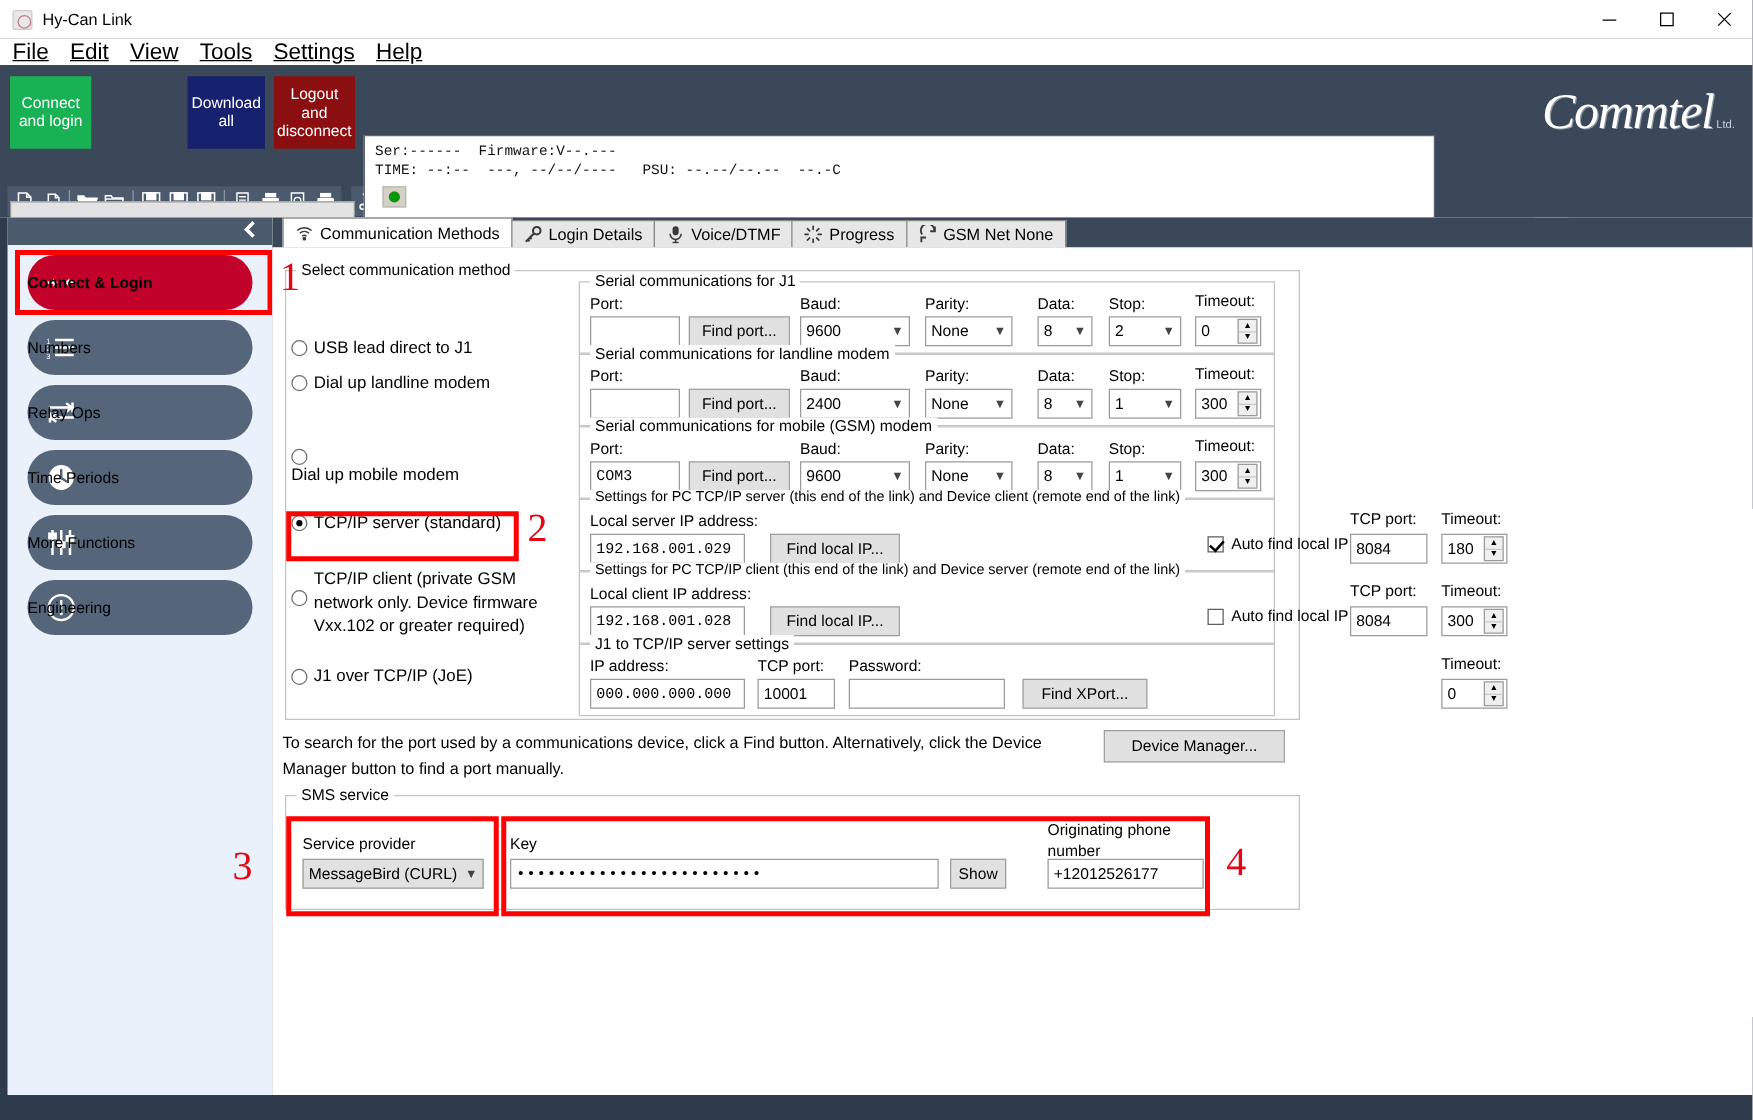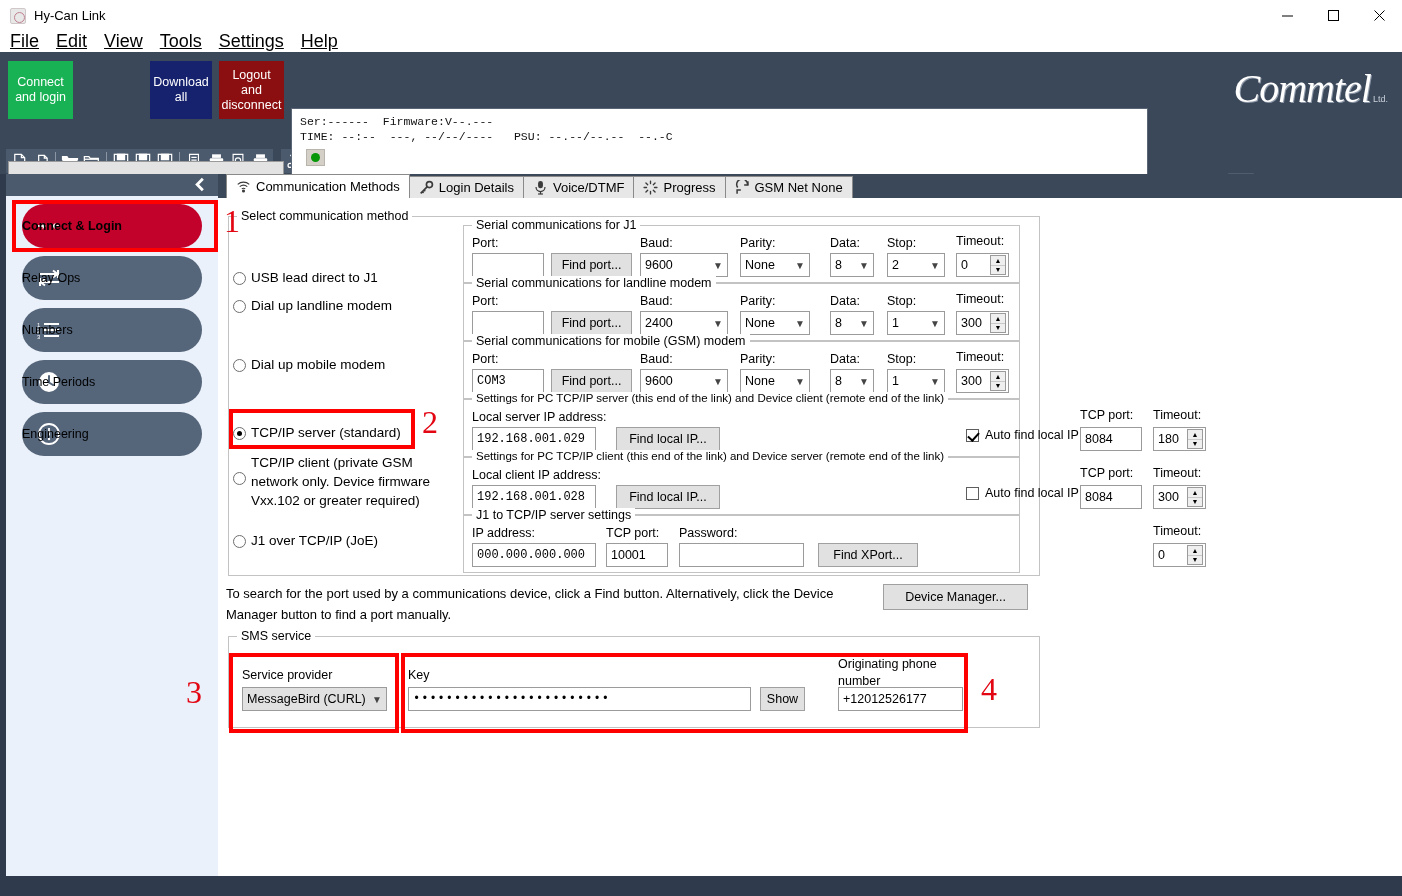--- a/index.html
+++ b/index.html
@@ -583,50 +583,63 @@
             <line x1="1" y1="7" x2="9" y2="7"></line>
               <path d="M6 3.5L10 7l-4 3.5" fill="currentColor" stroke="none"></path>
             <line x1="25" y1="7" x2="17" y2="7"></line>
               <path d="M20 3.5L16 7l4 3.5" fill="currentColor" stroke="none"></path>
           </svg>
         </span>
         <span class="lbl">Connect &amp; Login</span>
       </div>
       <div class="side-btn">
         <span class="sico">
-          <svg width="24" height="18" viewBox="0 0 24 18" fill="none" stroke="currentColor" stroke-width="2">
-              <path d="M2 5h18M16 1.5L20.5 5 16 8.5"></path>
-              <path d="M22 13H4M8 9.5L3.5 13 8 16.5"></path>
-              <line x1="21" y1="1" x2="21" y2="9" stroke-width="2"></line>
-              <line x1="3" y1="9" x2="3" y2="17" stroke-width="2"></line>
-            </svg>
-        </span>
-        <span class="lbl">Relay Ops</span>
-      </div>
-      <div class="side-btn">
-        <span class="sico">
           <svg width="24" height="20" viewBox="0 0 24 20" fill="currentColor">
               <text x="0" y="7" font-size="6" font-family="Liberation Sans, sans-serif">1</text>
               <text x="0" y="13" font-size="6" font-family="Liberation Sans, sans-serif">2</text>
               <text x="0" y="19" font-size="6" font-family="Liberation Sans, sans-serif">3</text>
               <rect x="7" y="3" width="15" height="2"></rect>
               <rect x="7" y="9" width="15" height="2"></rect>
               <rect x="7" y="15" width="15" height="2"></rect>
             </svg>
         </span>
         <span class="lbl">Numbers</span>
       </div>
       <div class="side-btn">
         <span class="sico">
+          <svg width="24" height="18" viewBox="0 0 24 18" fill="none" stroke="currentColor" stroke-width="2">
+              <path d="M2 5h18M16 1.5L20.5 5 16 8.5"></path>
+              <path d="M22 13H4M8 9.5L3.5 13 8 16.5"></path>
+              <line x1="21" y1="1" x2="21" y2="9" stroke-width="2"></line>
+              <line x1="3" y1="9" x2="3" y2="17" stroke-width="2"></line>
+            </svg>
+        </span>
+        <span class="lbl">Relay Ops</span>
+      </div>
+      <div class="side-btn">
+        <span class="sico">
           <svg width="24" height="24" viewBox="0 0 24 24" fill="currentColor">
               <circle cx="12" cy="12" r="10"></circle>
               <path d="M12 6v6.5l4 2.5" stroke="#55657a" stroke-width="2" fill="none" stroke-linecap="round"></path>
             </svg>
         </span>
         <span class="lbl">Time Periods</span>
+      </div>
+      <div class="side-btn">
+        <span class="sico">
+          <svg width="24" height="22" viewBox="0 0 24 22" fill="none" stroke="currentColor" stroke-width="2">
+              <line x1="5" y1="1" x2="5" y2="21"></line>
+              <line x1="12" y1="1" x2="12" y2="21"></line>
+              <line x1="19" y1="1" x2="19" y2="21"></line>
+              <rect x="2.5" y="4" width="5" height="3.5" fill="currentColor"></rect>
+              <rect x="9.5" y="11" width="5" height="3.5" fill="currentColor"></rect>
+              <rect x="16.5" y="6" width="5" height="3.5" fill="currentColor"></rect>
+            </svg>
+        </span>
+        <span class="lbl">More Functions</span>
       </div>
       <div class="side-btn">
         <span class="sico">
           <svg width="24" height="24" viewBox="0 0 24 24" fill="none" stroke="currentColor" stroke-width="1.8">
               <circle cx="12" cy="12" r="10"></circle>
               <line x1="12" y1="6" x2="12" y2="13.5"></line>
               <circle cx="12" cy="17" r="1.2" fill="currentColor" stroke="none"></circle>
             </svg>
         </span>
         <span class="lbl">Engineering</span>
@@ -704,25 +717,25 @@
       </div>
 
       <div class="radio" style="left:15px; top:41px; width:200px;margin-top:31px;">
         <span class="dot"></span>
         <span>USB lead direct to J1</span>
       </div>
       <div class="radio" style="left:15px; top:100px; width:200px;">
         <span class="dot"></span>
         <span>Dial up landline modem</span>
       </div>
-      <div class="radio" style="left:15px; top:159px; width:200px;">
+      <div class="radio" style="left:15px; top:159px; width:200px;flex-direction:column;">
         <span class="dot"></span>
         <span>Dial up mobile modem</span>
       </div>
-      <div class="radio checked" style="left:15px; top:227px; width:200px;align-items:flex-end;">
+      <div class="radio checked" style="left:15px; top:212px; width:200px;align-items:flex-end;">
         <span class="dot"></span>
         <span>TCP/IP server (standard)</span>
       </div>
       <div class="radio" style="left:15px; top:255px; width:205px; line-height:19px;">
         <span class="dot" style="margin-top:19px;"></span>
         <span>TCP/IP client (private GSM network only. Device firmware Vxx.102 or greater required)</span>
       </div>
       <div class="radio" style="left:15px; top:335px; width:200px;">
         <span class="dot"></span>
         <span>J1 over TCP/IP (JoE)</span>

